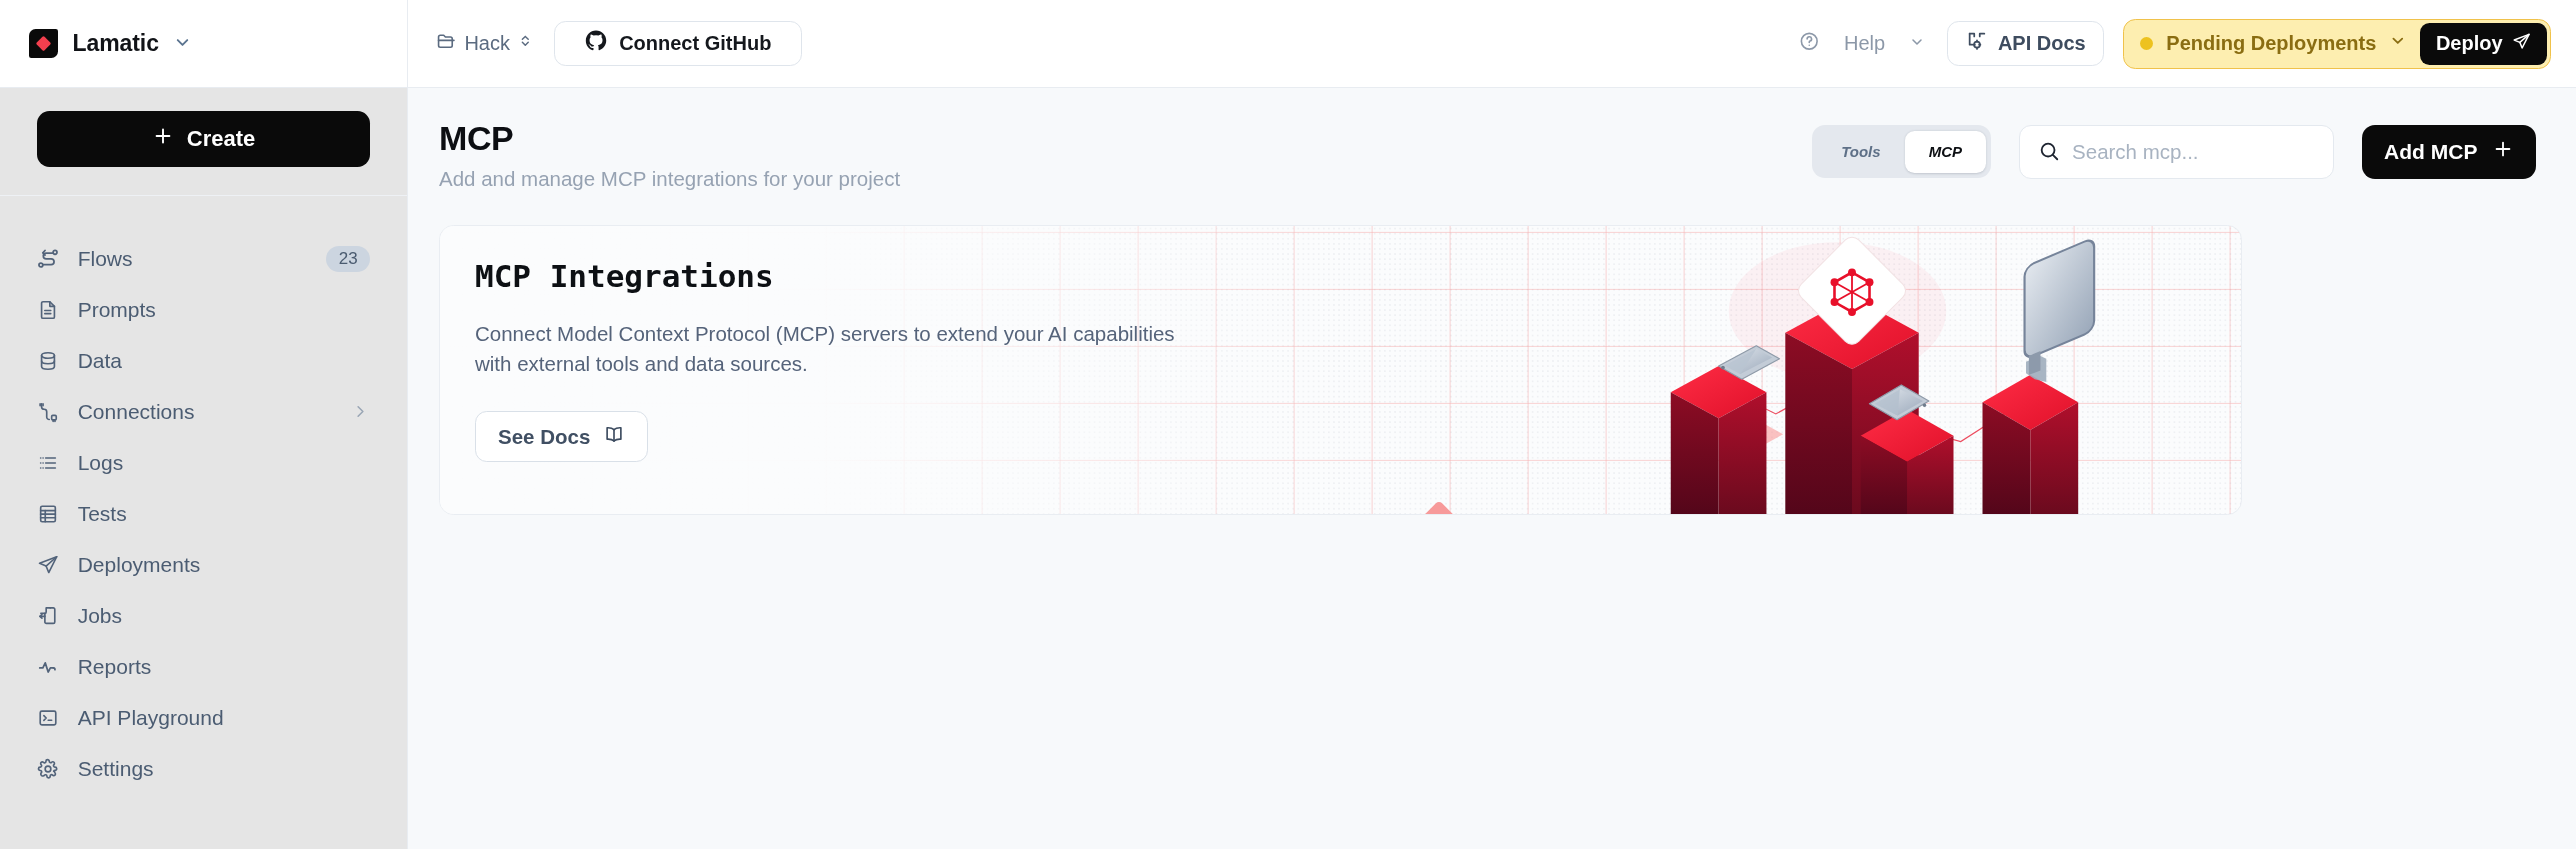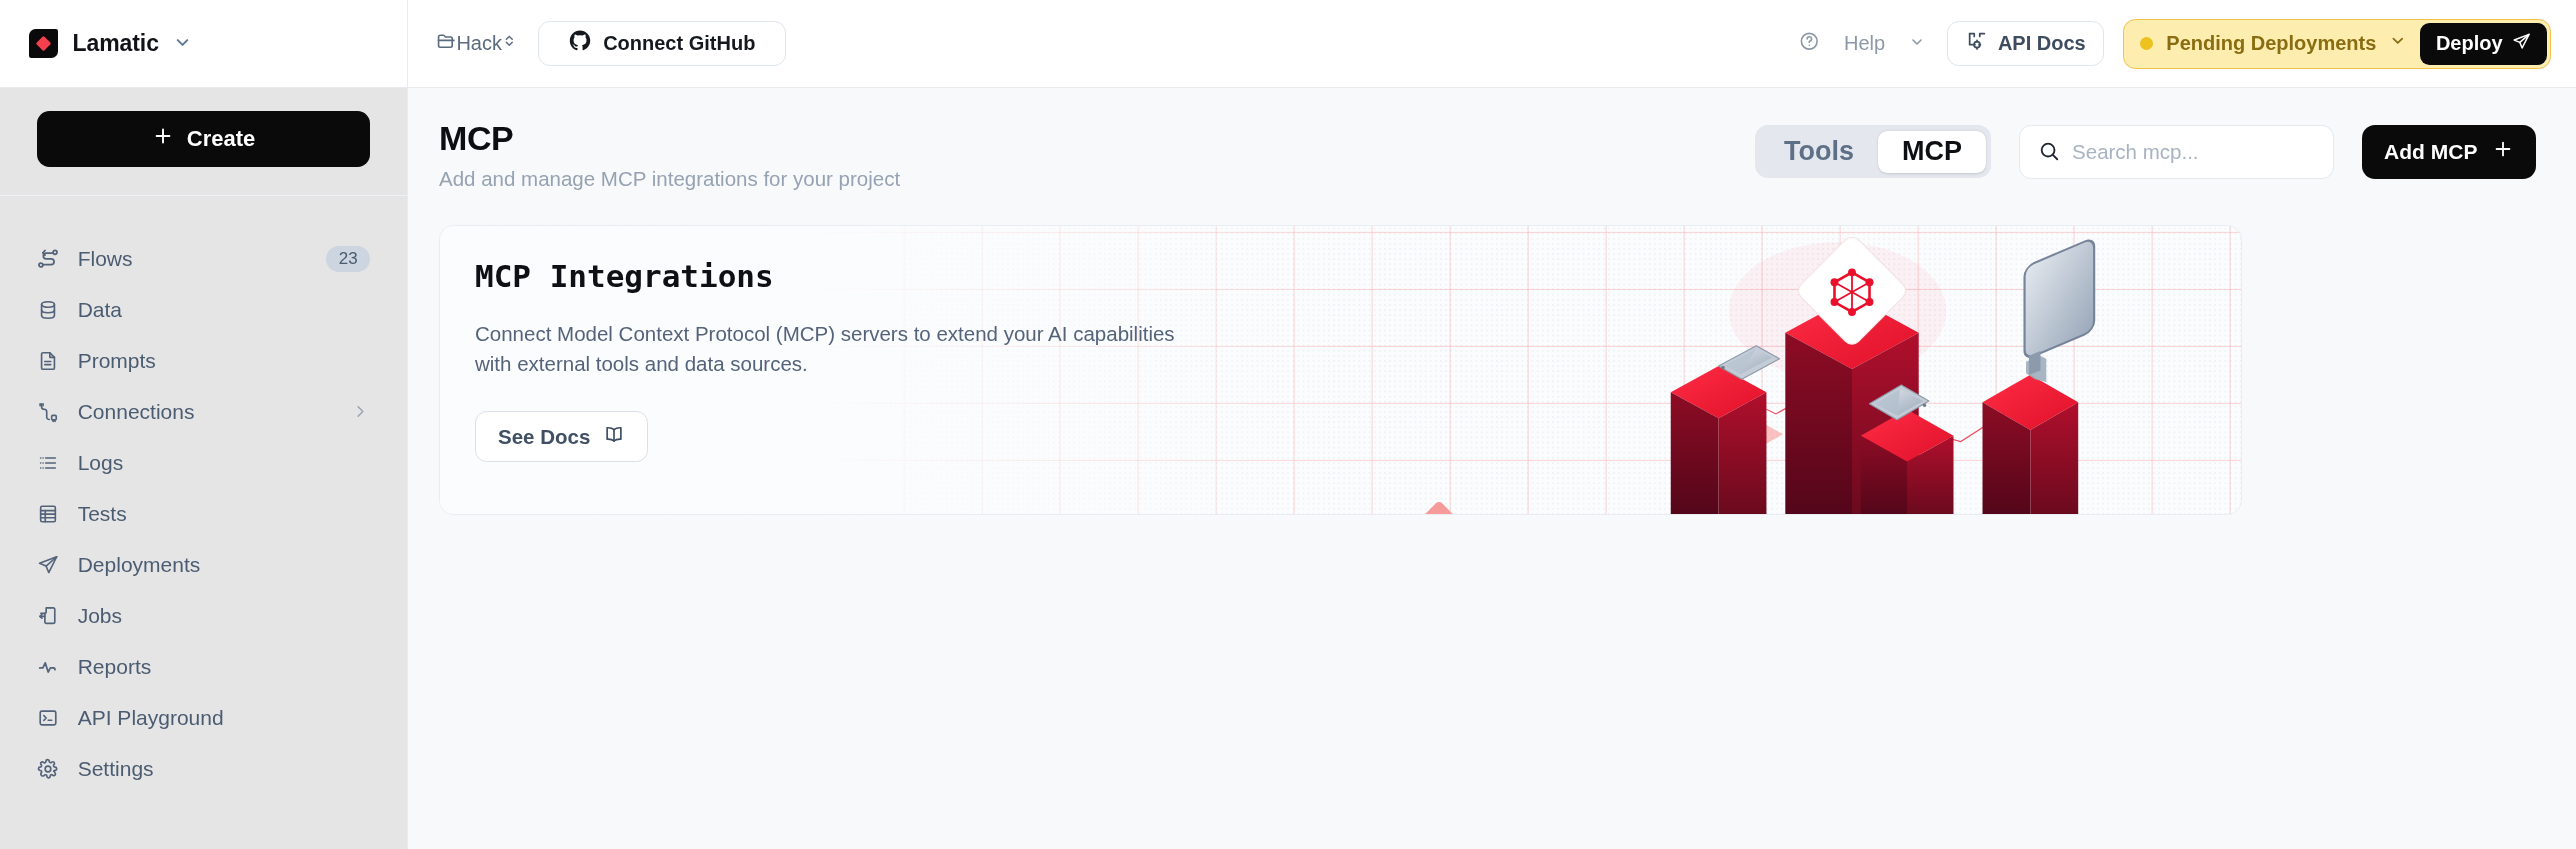--- a/index.html
+++ b/index.html
@@ -40,21 +40,21 @@
   .brand-name { font-size: 23px; font-weight: 700; color: #111317; letter-spacing: -0.1px; }
   .chev { display: inline-block; }
 
   .topbar-right {
     flex: 1; height: 100%;
     display: flex; align-items: center;
     padding: 0 25px 0 25px;
   }
   .tb-group-left { display: flex; align-items: center; gap: 19px; }
   .project-pill {
-    display: flex; align-items: center; gap: 0;
+    display: flex; align-items: center; gap: 8px;
     font-size: 20px; color: #5b6b80; font-weight: 500;
     cursor: pointer; padding: 4.4px 2.9px;
   }
   .gh-btn {
     display: flex; align-items: center; gap: 11.7px;
     height: 45px; padding: 0 30px;
     border: 1.5px solid #dfe5ec; border-radius: 11.7px;
     background: #fff; cursor: pointer;
     font-size: 20px; font-weight: 600; color: #15181d;
   }
@@ -133,22 +133,22 @@
   .head-tools { margin-left: auto; display: flex; align-items: center; gap: 28px; padding-top: 5.9px; }
 
   .tabs {
     display: flex; align-items: center;
     background: #e4e8ee; border-radius: 13px; padding: 5.1px;
     height: 53px;
   }
   .tab {
     padding: 0 24px; height: 42px;
     display: flex; align-items: center; justify-content: center;
-    font-size: 27px; font-weight: 600; color: #5e7087;
-    border-radius: 9.5px; cursor: pointer;
+    font-size: 15px; font-weight: 600; color: #5e7087;
+    border-radius: 9.5px; cursor: pointer; font-style: italic;
   }
   .tab.active { background: #ffffff; color: #0d0f13; box-shadow: 0 0.7px 2.2px rgba(20,30,50,.16); }
 
   .search-box {
     width: 315px; height: 54px;
     background: #fff; border: 1.5px solid #e4e9ef; border-radius: 12px;
     display: flex; align-items: center; gap: 12.4px; padding: 0 17.6px;
     cursor: text;
   }
   .search-input {
@@ -353,38 +353,38 @@
           </span>
           <span class="nav-label">Flows</span>
           <span class="nav-right">
             <span class="badge">23</span>
           </span>
         </div>
 
         <div class="nav-item">
           <span class="nav-ico">
             <svg width="22" height="22" viewBox="0 0 24 24" fill="none" stroke="#52637a" stroke-width="1.8" stroke-linecap="round" stroke-linejoin="round">
-                <ellipse cx="12" cy="6" rx="7" ry="3"></ellipse>
-                <path d="M5 6v12c0 1.66 3.13 3 7 3s7-1.34 7-3V6"></path>
-                <path d="M5 12c0 1.66 3.13 3 7 3s7-1.34 7-3"></path>
-              </svg>
-          </span>
-          <span class="nav-label">Data</span>
-        </div>
-
-        <div class="nav-item">
-          <span class="nav-ico">
-            <svg width="22" height="22" viewBox="0 0 24 24" fill="none" stroke="#52637a" stroke-width="1.8" stroke-linecap="round" stroke-linejoin="round">
                 <path d="M14 3H6.5A1.5 1.5 0 0 0 5 4.5v15A1.5 1.5 0 0 0 6.5 21h11a1.5 1.5 0 0 0 1.5-1.5V8z"></path>
                 <polyline points="14 3 14 8 19 8"></polyline>
                 <line x1="8.5" y1="12.5" x2="15" y2="12.5"></line>
                 <line x1="8.5" y1="16" x2="15" y2="16"></line>
               </svg>
           </span>
           <span class="nav-label">Prompts</span>
+        </div>
+
+        <div class="nav-item">
+          <span class="nav-ico">
+            <svg width="22" height="22" viewBox="0 0 24 24" fill="none" stroke="#52637a" stroke-width="1.8" stroke-linecap="round" stroke-linejoin="round">
+                <ellipse cx="12" cy="6" rx="7" ry="3"></ellipse>
+                <path d="M5 6v12c0 1.66 3.13 3 7 3s7-1.34 7-3V6"></path>
+                <path d="M5 12c0 1.66 3.13 3 7 3s7-1.34 7-3"></path>
+              </svg>
+          </span>
+          <span class="nav-label">Data</span>
         </div>
 
         <div class="nav-item">
           <span class="nav-ico">
             <svg width="22" height="22" viewBox="0 0 24 24" fill="none" stroke="#52637a" stroke-width="1.8" stroke-linecap="round" stroke-linejoin="round">
                 <path d="M5 3v3.2a2.8 2.8 0 0 0 2.8 2.8h0a2.8 2.8 0 0 1 2.8 2.8v5.6a2.8 2.8 0 0 0 2.8 2.8h0"></path>
                 <path d="M3.4 3.2v2M6.6 3.2v2"></path>
                 <rect x="16" y="15.6" width="5" height="5" rx="1.2"></rect>
                 <path d="M17.6 21v1.4M19.6 21v1.4"></path>
               </svg>

